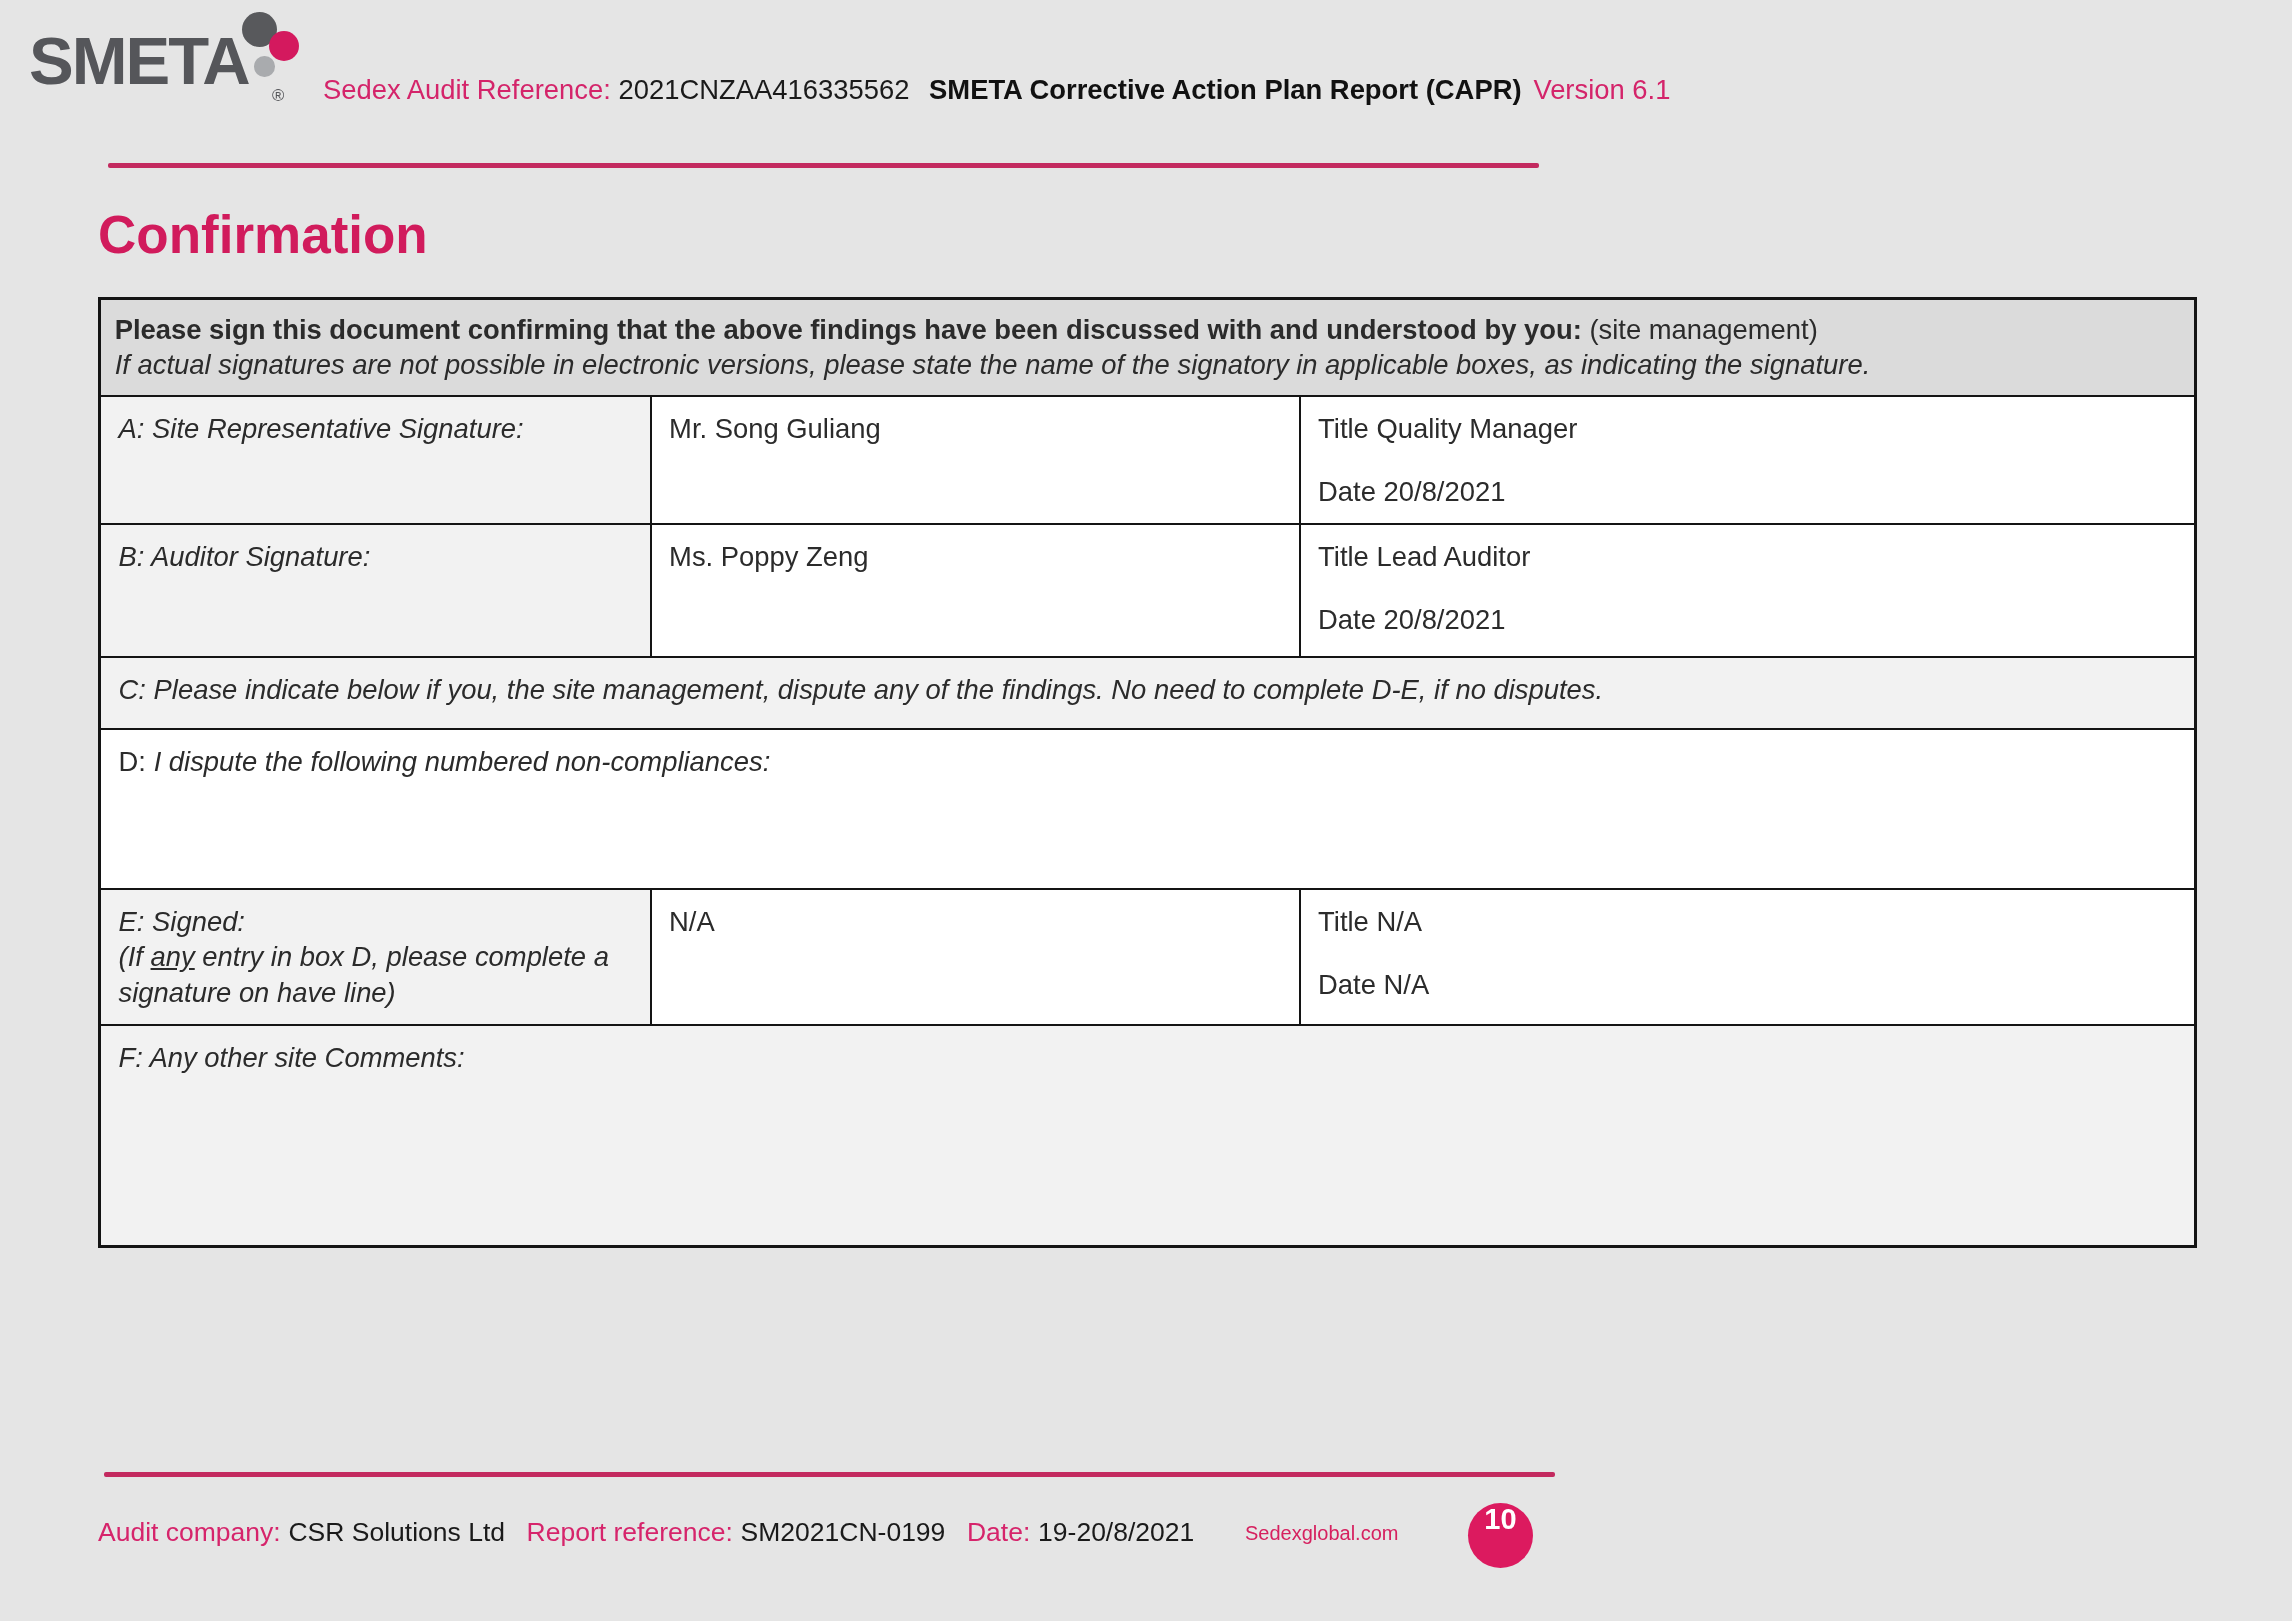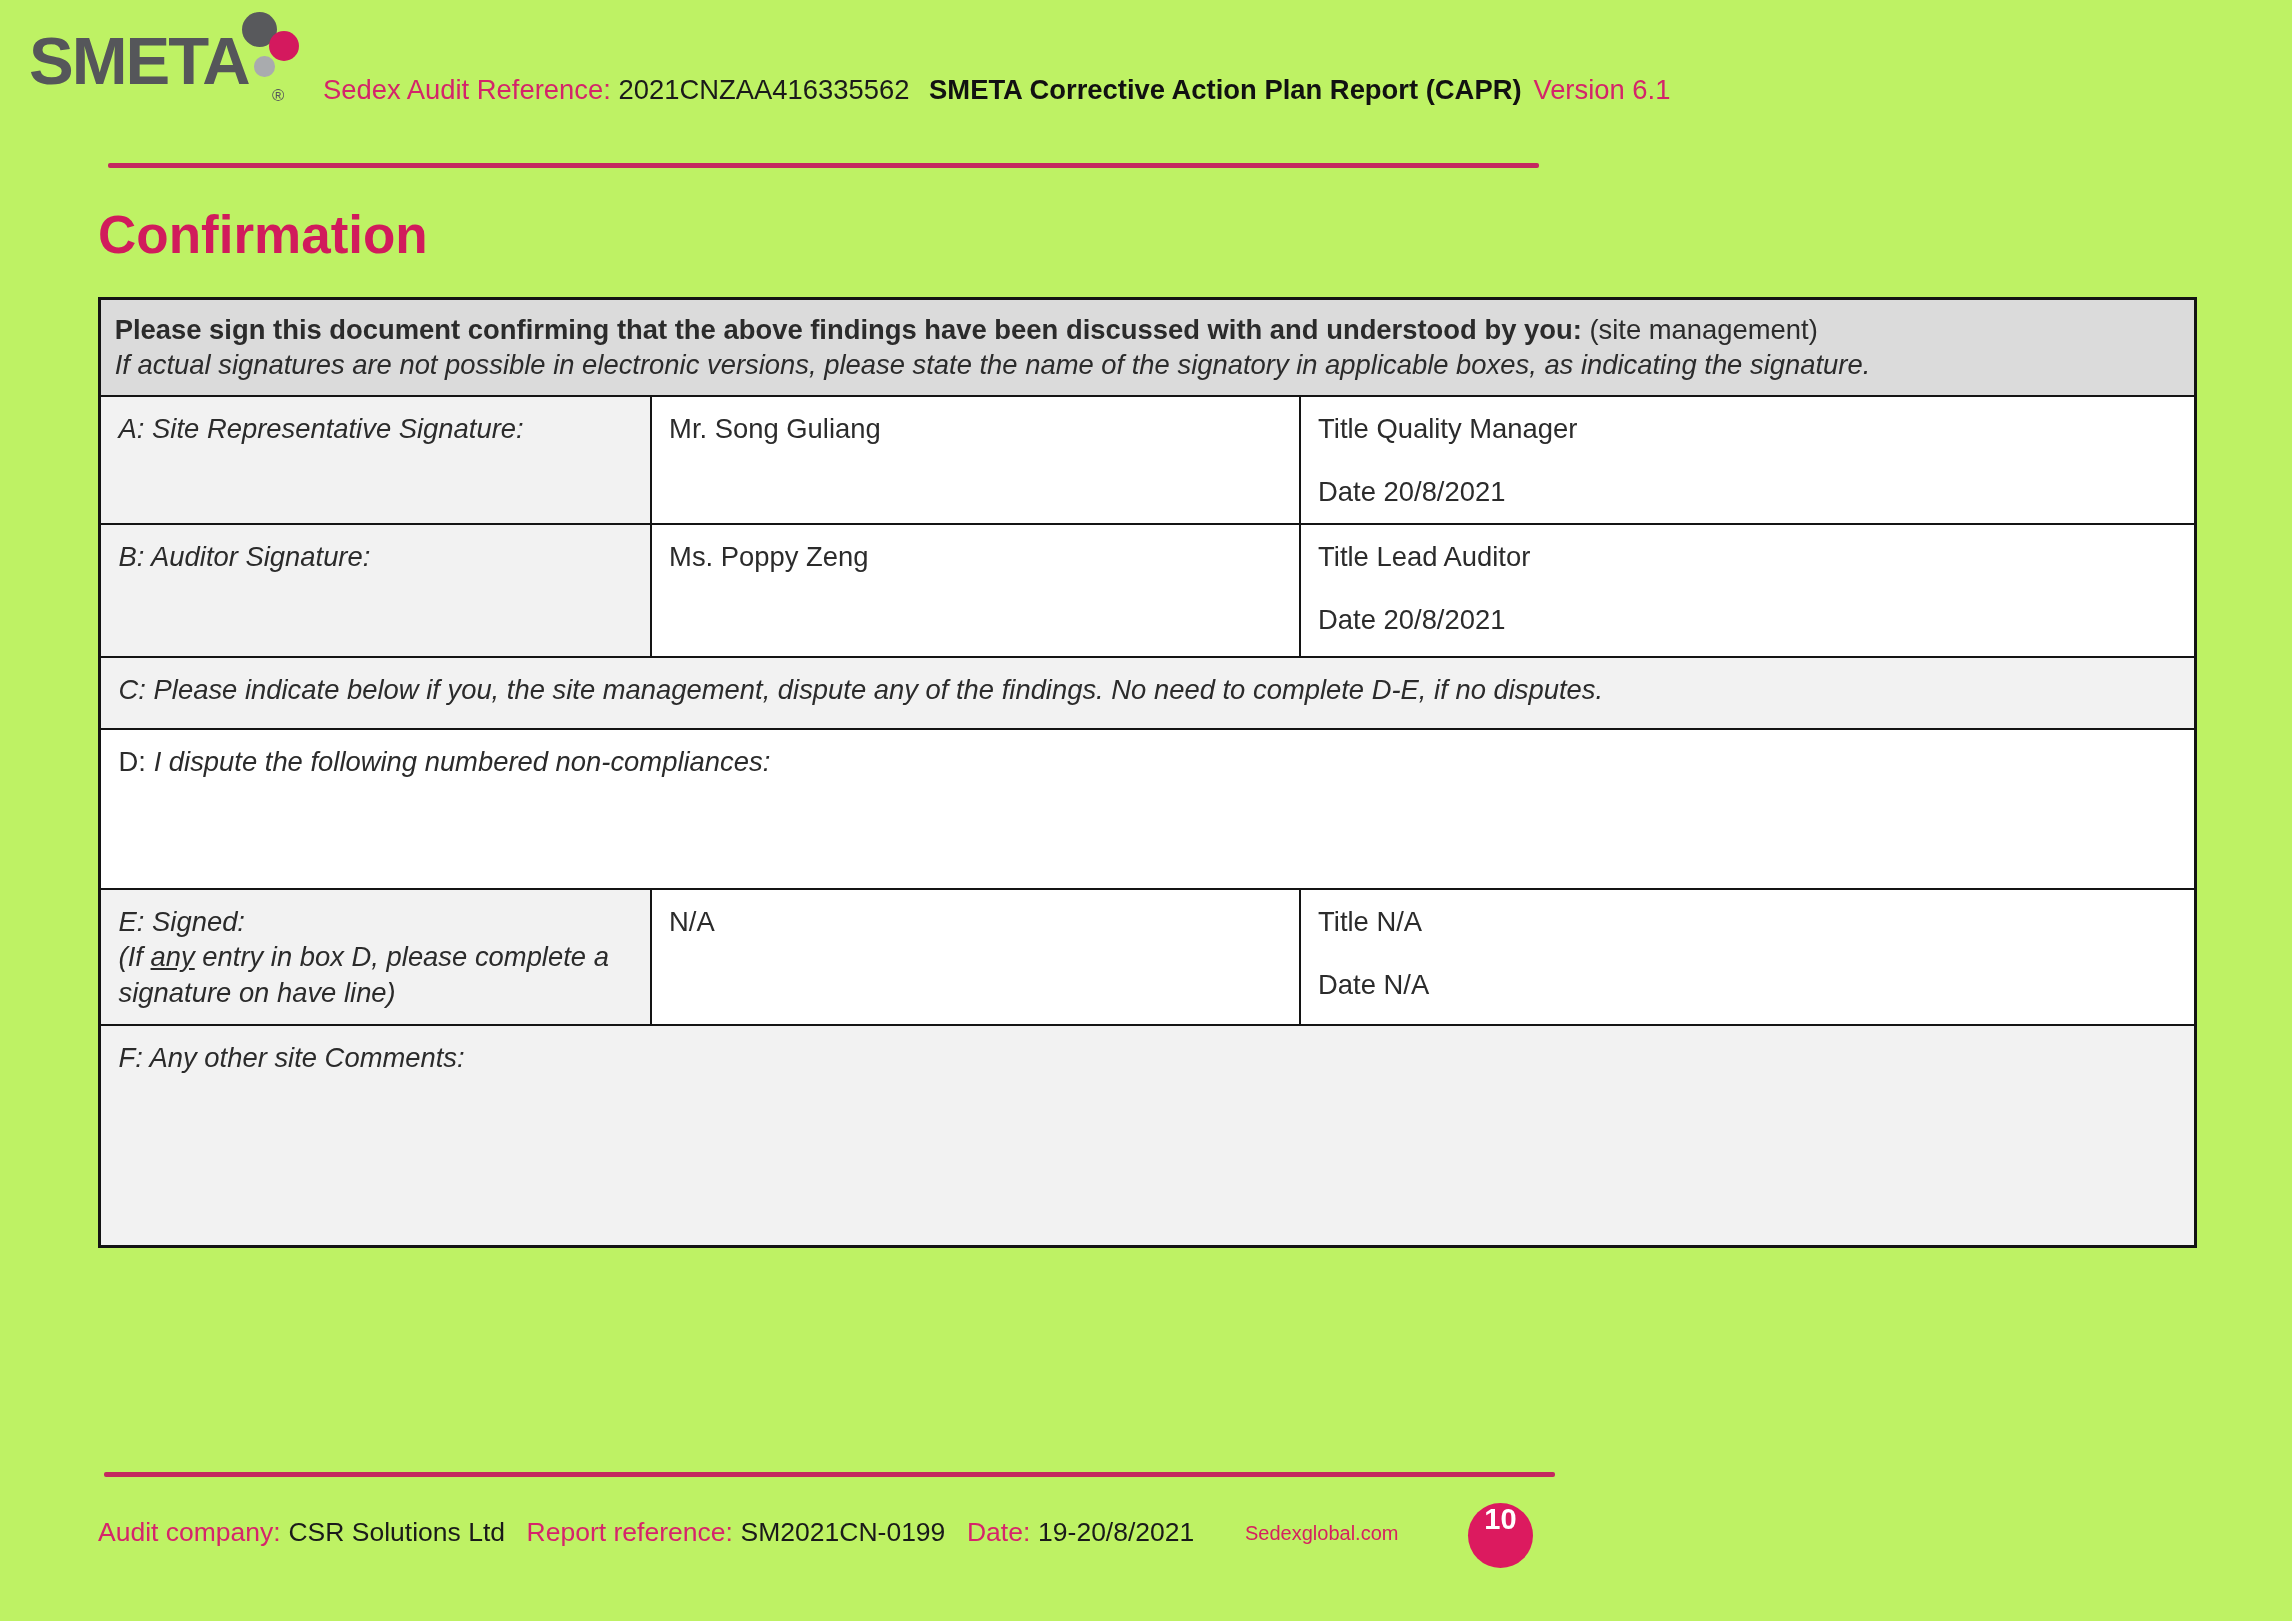--- a/index.html
+++ b/index.html
@@ -1,17 +1,17 @@
 <!DOCTYPE html>
 <html><head>
 <meta charset="utf-8">
 <style>
   html,body { margin:0; padding:0; background:#ffffff; }
   .page {
-    position:relative; width:2293px; height:1621px; background:#bef264;
+    position:relative; width:2293px; height:1621px; background:#e5e5e5;
     font-family:"Liberation Sans","DejaVu Sans",sans-serif; color:#2b2b2b; overflow:hidden;
   }
 
   
   .logo-text {
     position:absolute; left:29px; top:21.6px; font-size:67px; font-weight:800;
     letter-spacing:-2px; color:#55565A;
   }
   .logo-reg { position:absolute; left:272px; top:86px; font-size:16.7px; color:#55565A; }
   .dot { position:absolute; border-radius:50%; }

